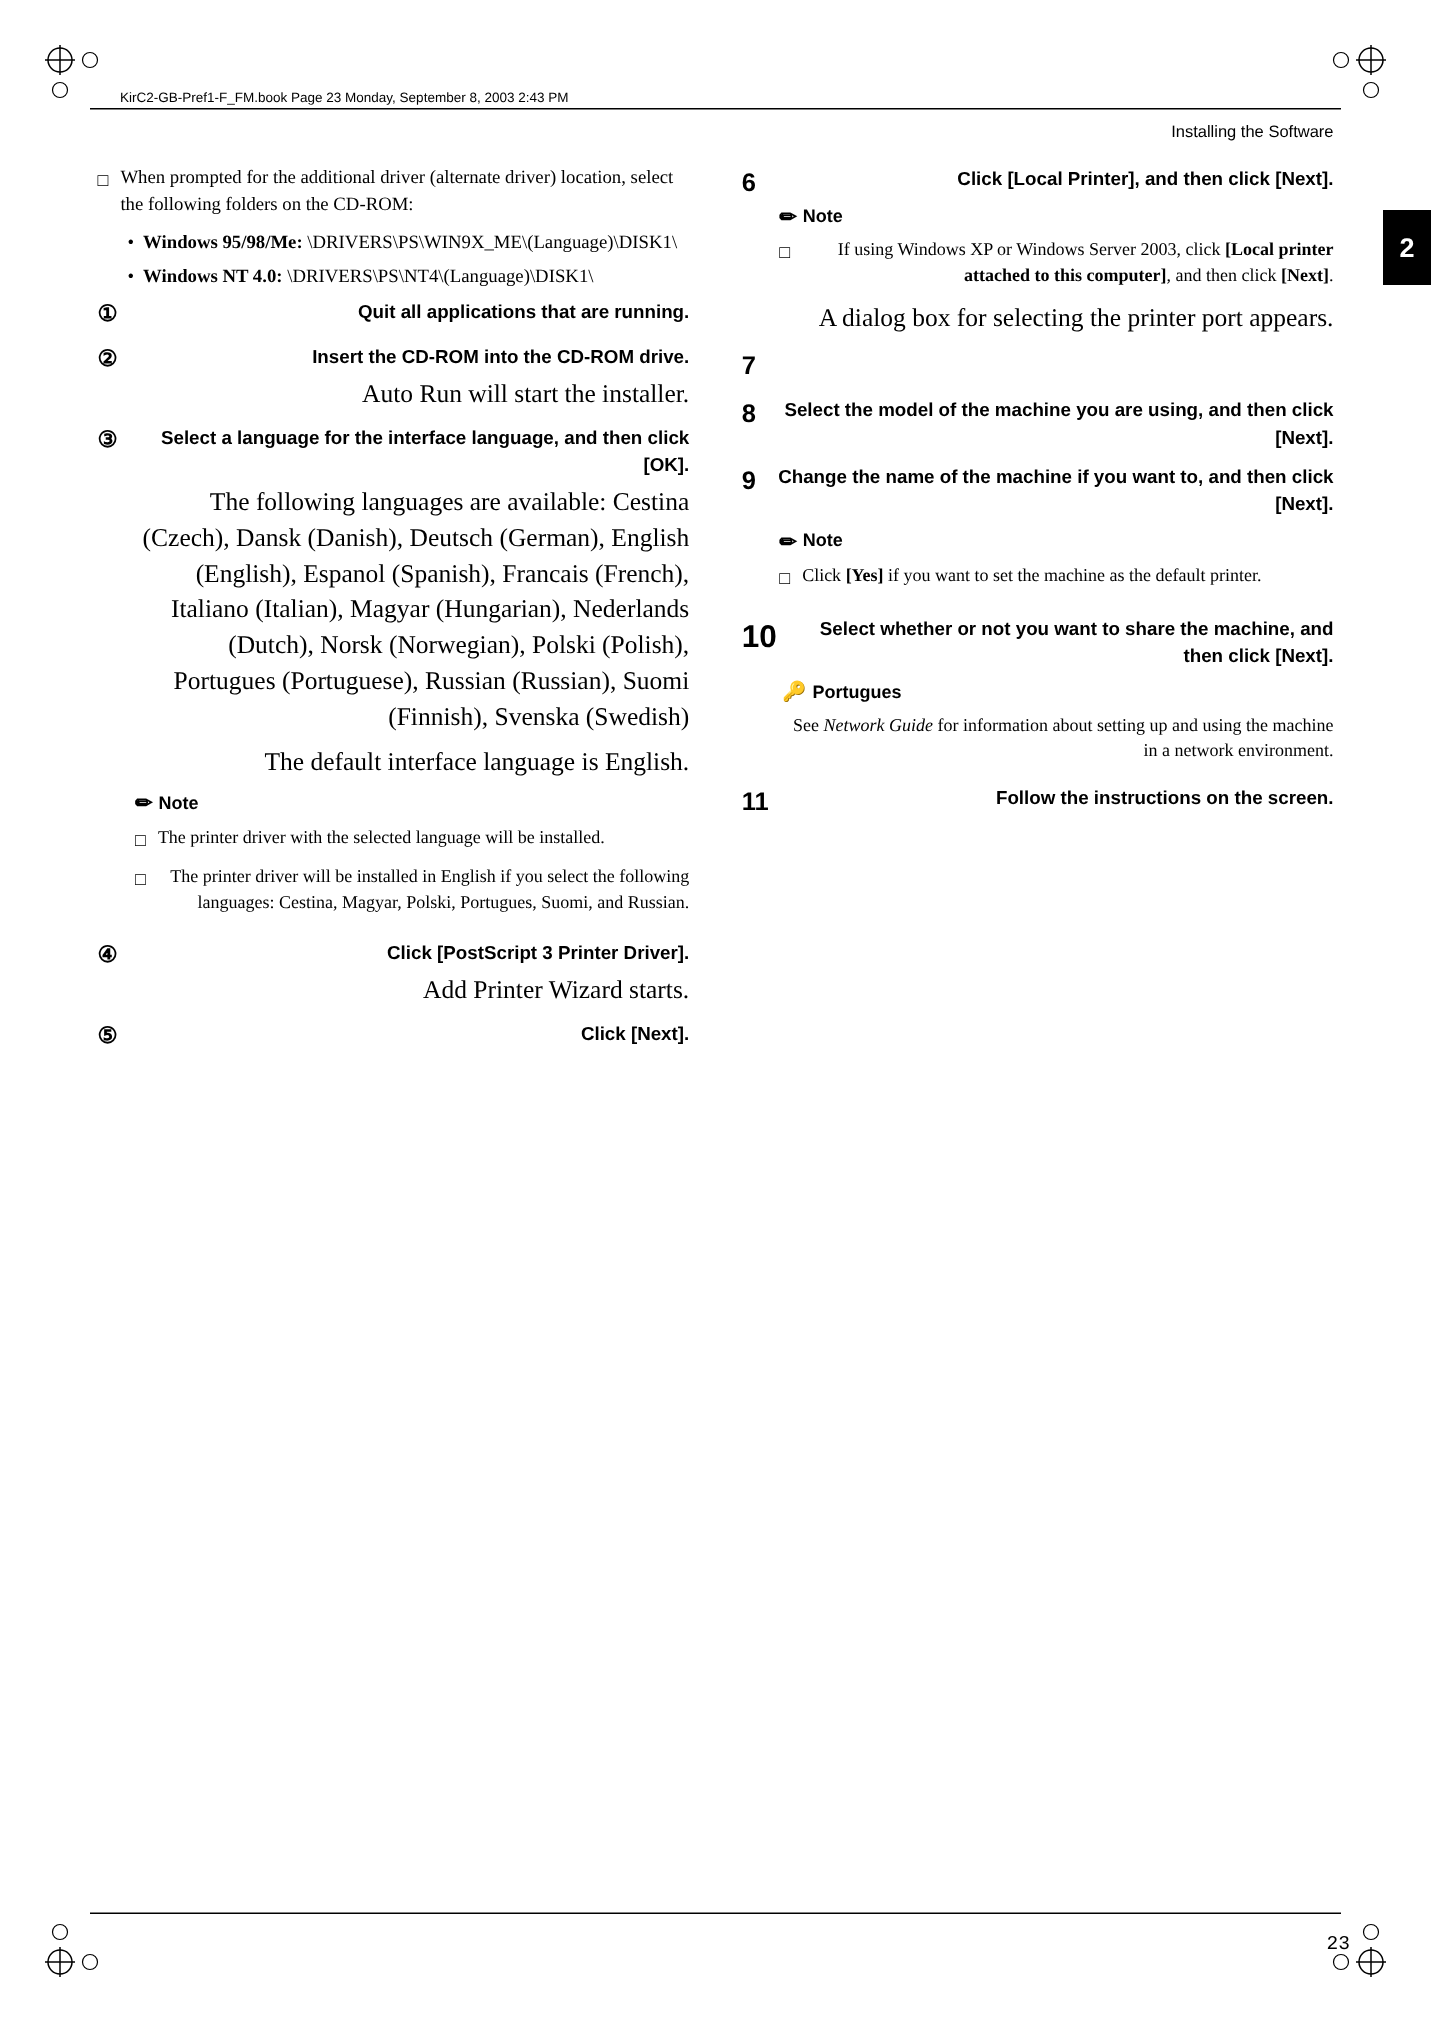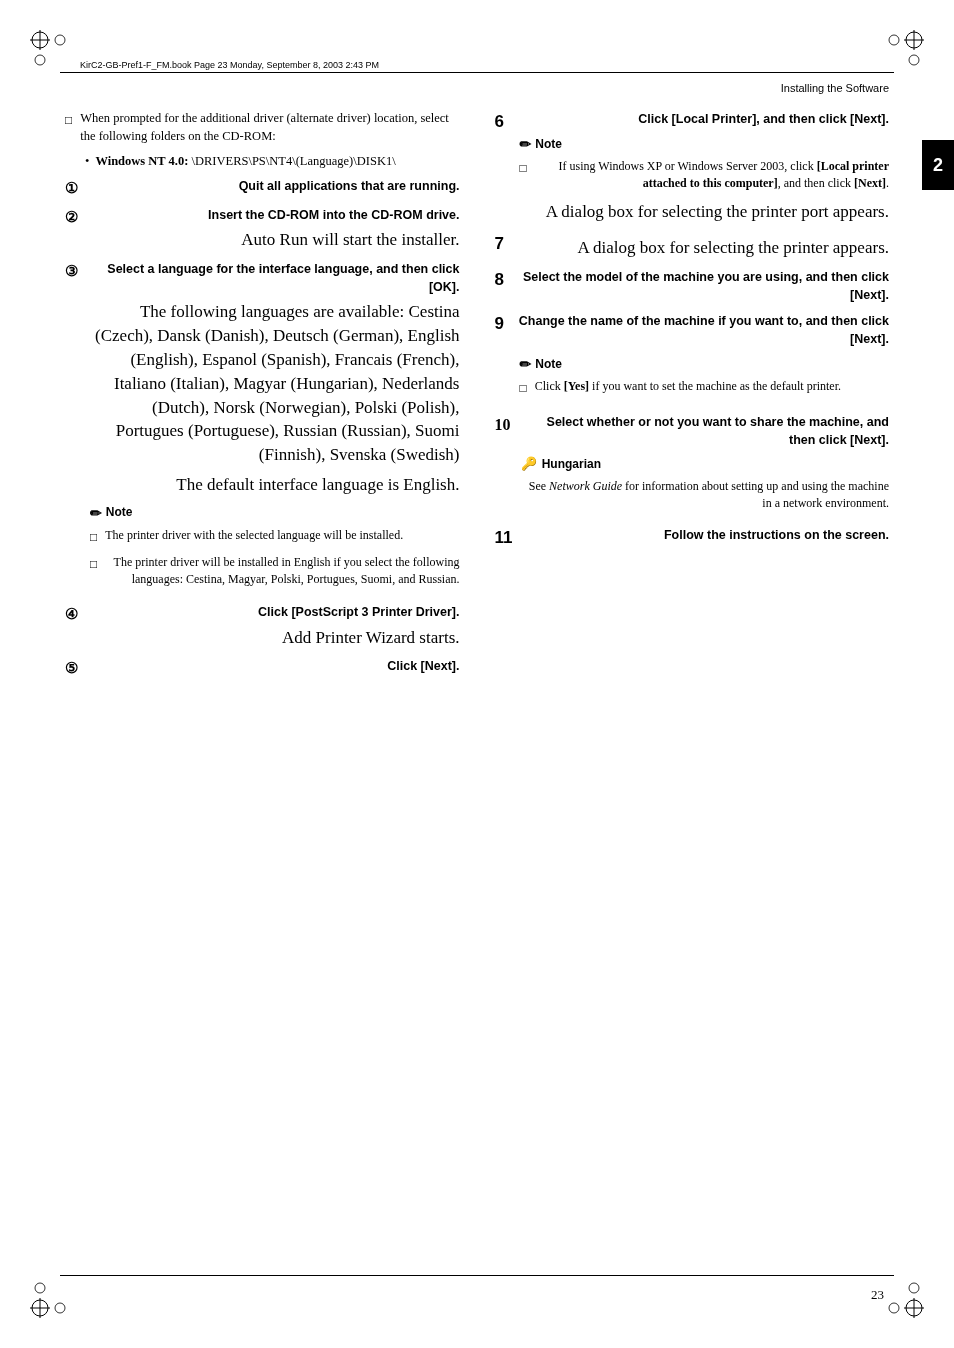--- a/index.html
+++ b/index.html
@@ -83,23 +83,23 @@
       left: 60px;
       right: 60px;
       height: 1px;
       background: #000;
     }
 
     
     .page-number {
       position: absolute;
       bottom: 45px;
-      right: 70px;
+      right: 54px;
       font-size: 13px;
-      font-family: Liberation Serif, serif;
+      font-family: Liberation Mono, monospace;
     }
 
     
     .content {
       position: absolute;
       top: 100px;
       left: 65px;
       right: 65px;
       bottom: 100px;
     }
@@ -289,20 +289,26 @@
     <div class="col-left">
 
       <div class="checkbox-item">
         <span class="cb-icon">□</span>
         <span>When prompted for the additional driver (alternate driver) location, select the following folders on the CD-ROM:</span>
       </div>
 
       <ul class="bullet-list">
         <li>
           <span>
+            <strong>Windows 95/98/Me:</strong>
+            <span> \DRIVERS\PS\WIN9X_ME\(Language)\DISK1\</span>
+          </span>
+        </li>
+        <li>
+          <span>
             <strong>Windows NT 4.0:</strong>
             <span> \DRIVERS\PS\NT4\(Language)\DISK1\</span>
           </span>
         </li>
       </ul>
 
       <div class="step">
         <span class="step-number">①</span>
         <div class="step-content">
           <span class="step-title">Quit all applications that are running.</span>
@@ -382,21 +388,20 @@
             </div>
           </div>
 
           <div class="step-body" style="margin-top:4px;">A dialog box for selecting the printer port appears.</div>
         </div>
       </div>
 
       <div class="step">
         <span class="step-number" style="font-size:17px; font-weight:bold; font-family:Arial,sans-serif; width:18px; flex-shrink:0;">7</span>
         <div class="step-content">
-          <div class="step-body">A dialog box for selecting the printer appears.</div>
         </div>
       </div>
 
       <div class="step">
         <span class="step-number" style="font-size:17px; font-weight:bold; font-family:Arial,sans-serif; width:18px; flex-shrink:0;">8</span>
         <div class="step-content">
           <span class="step-title">Select the model of the machine you are using, and then click [Next].</span>
         </div>
       </div>
 
@@ -415,29 +420,29 @@
               <div class="checkbox-item">
                 <span class="cb-icon">□</span>
                 <span>Click <strong>[Yes]</strong> if you want to set the machine as the default printer.</span>
               </div>
             </div>
           </div>
         </div>
       </div>
 
       <div class="step">
-        <span class="step-number" style="font-size:16px; font-weight:bold; font-family:Liberation Serif, serif; width:22px; flex-shrink:0;">10</span>
+        <span class="step-number" style="font-size:21px; font-weight:bold; font-family:Liberation Sans, sans-serif; width:22px; flex-shrink:0;">10</span>
         <div class="step-content">
           <span class="step-title">Select whether or not you want to share the machine, and then click [Next].</span>
 
           
           <div class="reference-section" style="margin-top:6px;">
             <div class="reference-header">
               <span class="reference-icon">🔑</span>
-              <span>Hungarian</span>
+              <span>Portugues</span>
             </div>
             <div class="reference-body">See <em>Network Guide</em> for information about setting up and using the machine in a network environment.</div>
           </div>
         </div>
       </div>
 
       <div class="step">
         <span class="step-number" style="font-size:17px; font-weight:bold; font-family:Arial,sans-serif; width:22px; flex-shrink:0;">11</span>
         <div class="step-content">
           <span class="step-title">Follow the instructions on the screen.</span>

